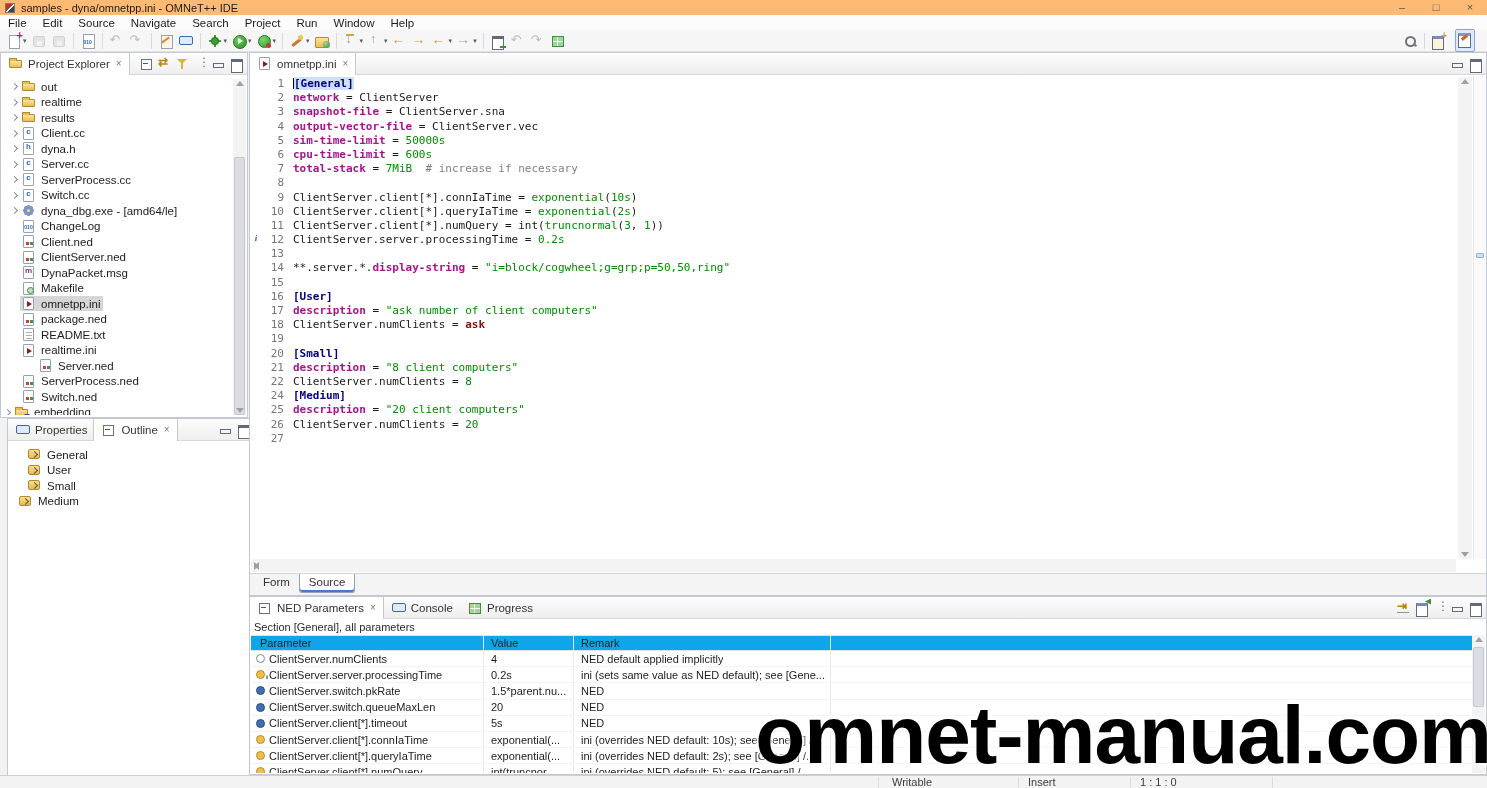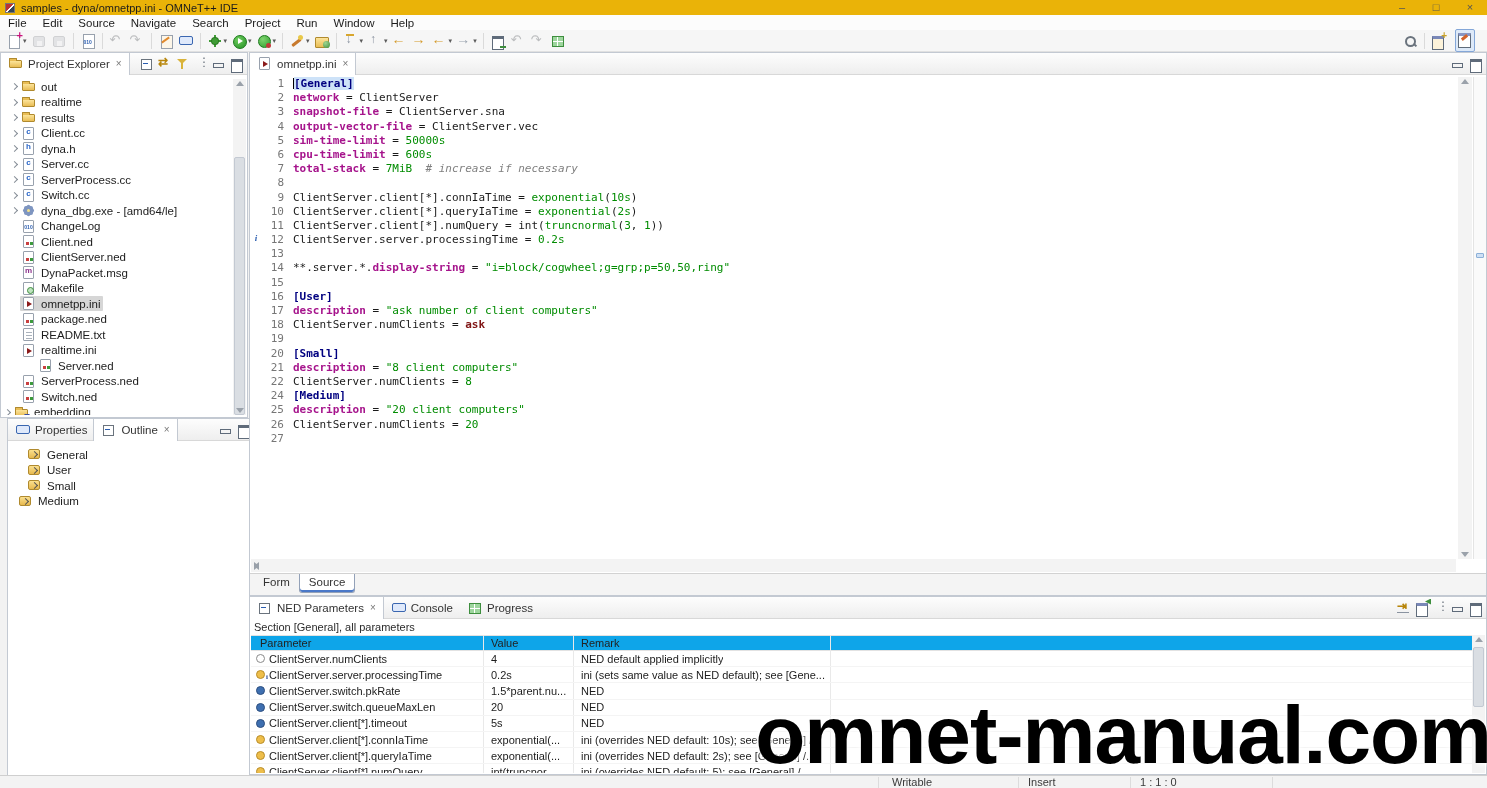--- a/index.html
+++ b/index.html
@@ -1,20 +1,20 @@
 <!DOCTYPE html>
 <html><head>
 <meta charset="utf-8">
 <style>
   *{box-sizing:border-box;margin:0;padding:0}
   html,body{width:1487px;height:788px;overflow:hidden}
   body{position:relative;font-family:"Liberation Sans",sans-serif;font-size:12px;color:#222;background:#f2f2f2}
 
   
-  #titlebar{position:absolute;left:0;top:0;width:1487px;height:15px;background:#eab308;display:flex;align-items:center}
+  #titlebar{position:absolute;left:0;top:0;width:1487px;height:15px;background:#fdba74;display:flex;align-items:center}
   .app-icon{width:10px;height:10px;margin:0 6px 0 5px;background:linear-gradient(135deg,#b33 0 45%,#fff 45% 60%,#345 60%);border:1px solid #777;flex:none}
   #title-text{font-size:11px;color:#1c1c1c;white-space:nowrap}
   #win-controls{margin-left:auto;display:flex;height:15px}
   .win-btn{width:34px;text-align:center;font-size:11px;line-height:14px;color:#555}
   #menubar{position:absolute;left:0;top:15px;width:1487px;height:15px;background:#fcfcfc;display:flex;align-items:center;font-size:11.5px;color:#1c1c1c}
   .menu-item{padding:0 8px;white-space:nowrap}
   #toolbar{position:absolute;left:0;top:30px;width:1487px;height:22px;background:#f6f6f6;border-bottom:1px solid #e1e1e1;display:flex;align-items:center;padding-left:4px}
   #toolbar-right{margin-left:auto;display:flex;align-items:center;padding-right:10px}
   .tbi{display:flex;align-items:center;padding:1px 2px;border-radius:2px}
   .tbi.dis{opacity:.38;filter:grayscale(60%)}
@@ -120,21 +120,21 @@
   .sb-thumb{position:absolute;left:1px;width:11px;background:#dadee3;border:1px solid #c3c9d2;border-radius:2px}
 
   
   #editor-lines{position:absolute;left:0;top:24px;right:30px;bottom:36px;overflow:hidden;font-family:"DejaVu Sans Mono","Liberation Mono",monospace;font-size:11px}
   .erow{height:14.2px;line-height:14.2px;white-space:pre;display:flex}
   .emark{width:12px;flex:none;font:italic bold 9px "Liberation Serif",serif;color:#2a5db0;text-align:center}
   .eln{width:22px;flex:none;text-align:right;color:#767676;margin-right:9px}
   .sec{color:#000080;font-weight:bold}
   .key{color:#a6148c;font-weight:bold}
   .num,.str{color:#008c00}
-  .com{color:#7f7f7f;font-style:italic}
+  .com{color:#7f7f7f;}
   .ask{color:#801515;font-weight:bold}
   .pl{color:#1a1a1a}
   .hl{background:#cde2f8}
   .caret{display:inline-block;width:0;border-left:1px solid #000;height:11px;vertical-align:-2px}
   #ed-ruler{position:absolute;right:0;top:24px;bottom:36px;width:13px;background:#fafafa;border-left:1px solid #e4e4e4}
   #ed-ruler .ann{position:absolute;left:2px;width:8px;height:5px;background:#cfe0f4;border:1px solid #8cb0d8;border-radius:1px}
   #ed-hscroll{position:absolute;left:1px;right:30px;bottom:23px;height:13px;background:#f3f3f3}
   #ed-pagetabs{position:absolute;left:0;right:0;bottom:0;height:22px;background:#f4f4f4;border-top:1px solid #d2d2d2;display:flex;align-items:flex-start;padding-left:4px}
   .ptab{height:19px;padding:2px 9px 0 9px;font-size:11.5px;color:#333}
   .ptab.active{background:#fff;border:1px solid #93a1b8;border-top:none;border-radius:0 0 3px 3px;box-shadow:inset 0 -2px 0 #4a78c8}

